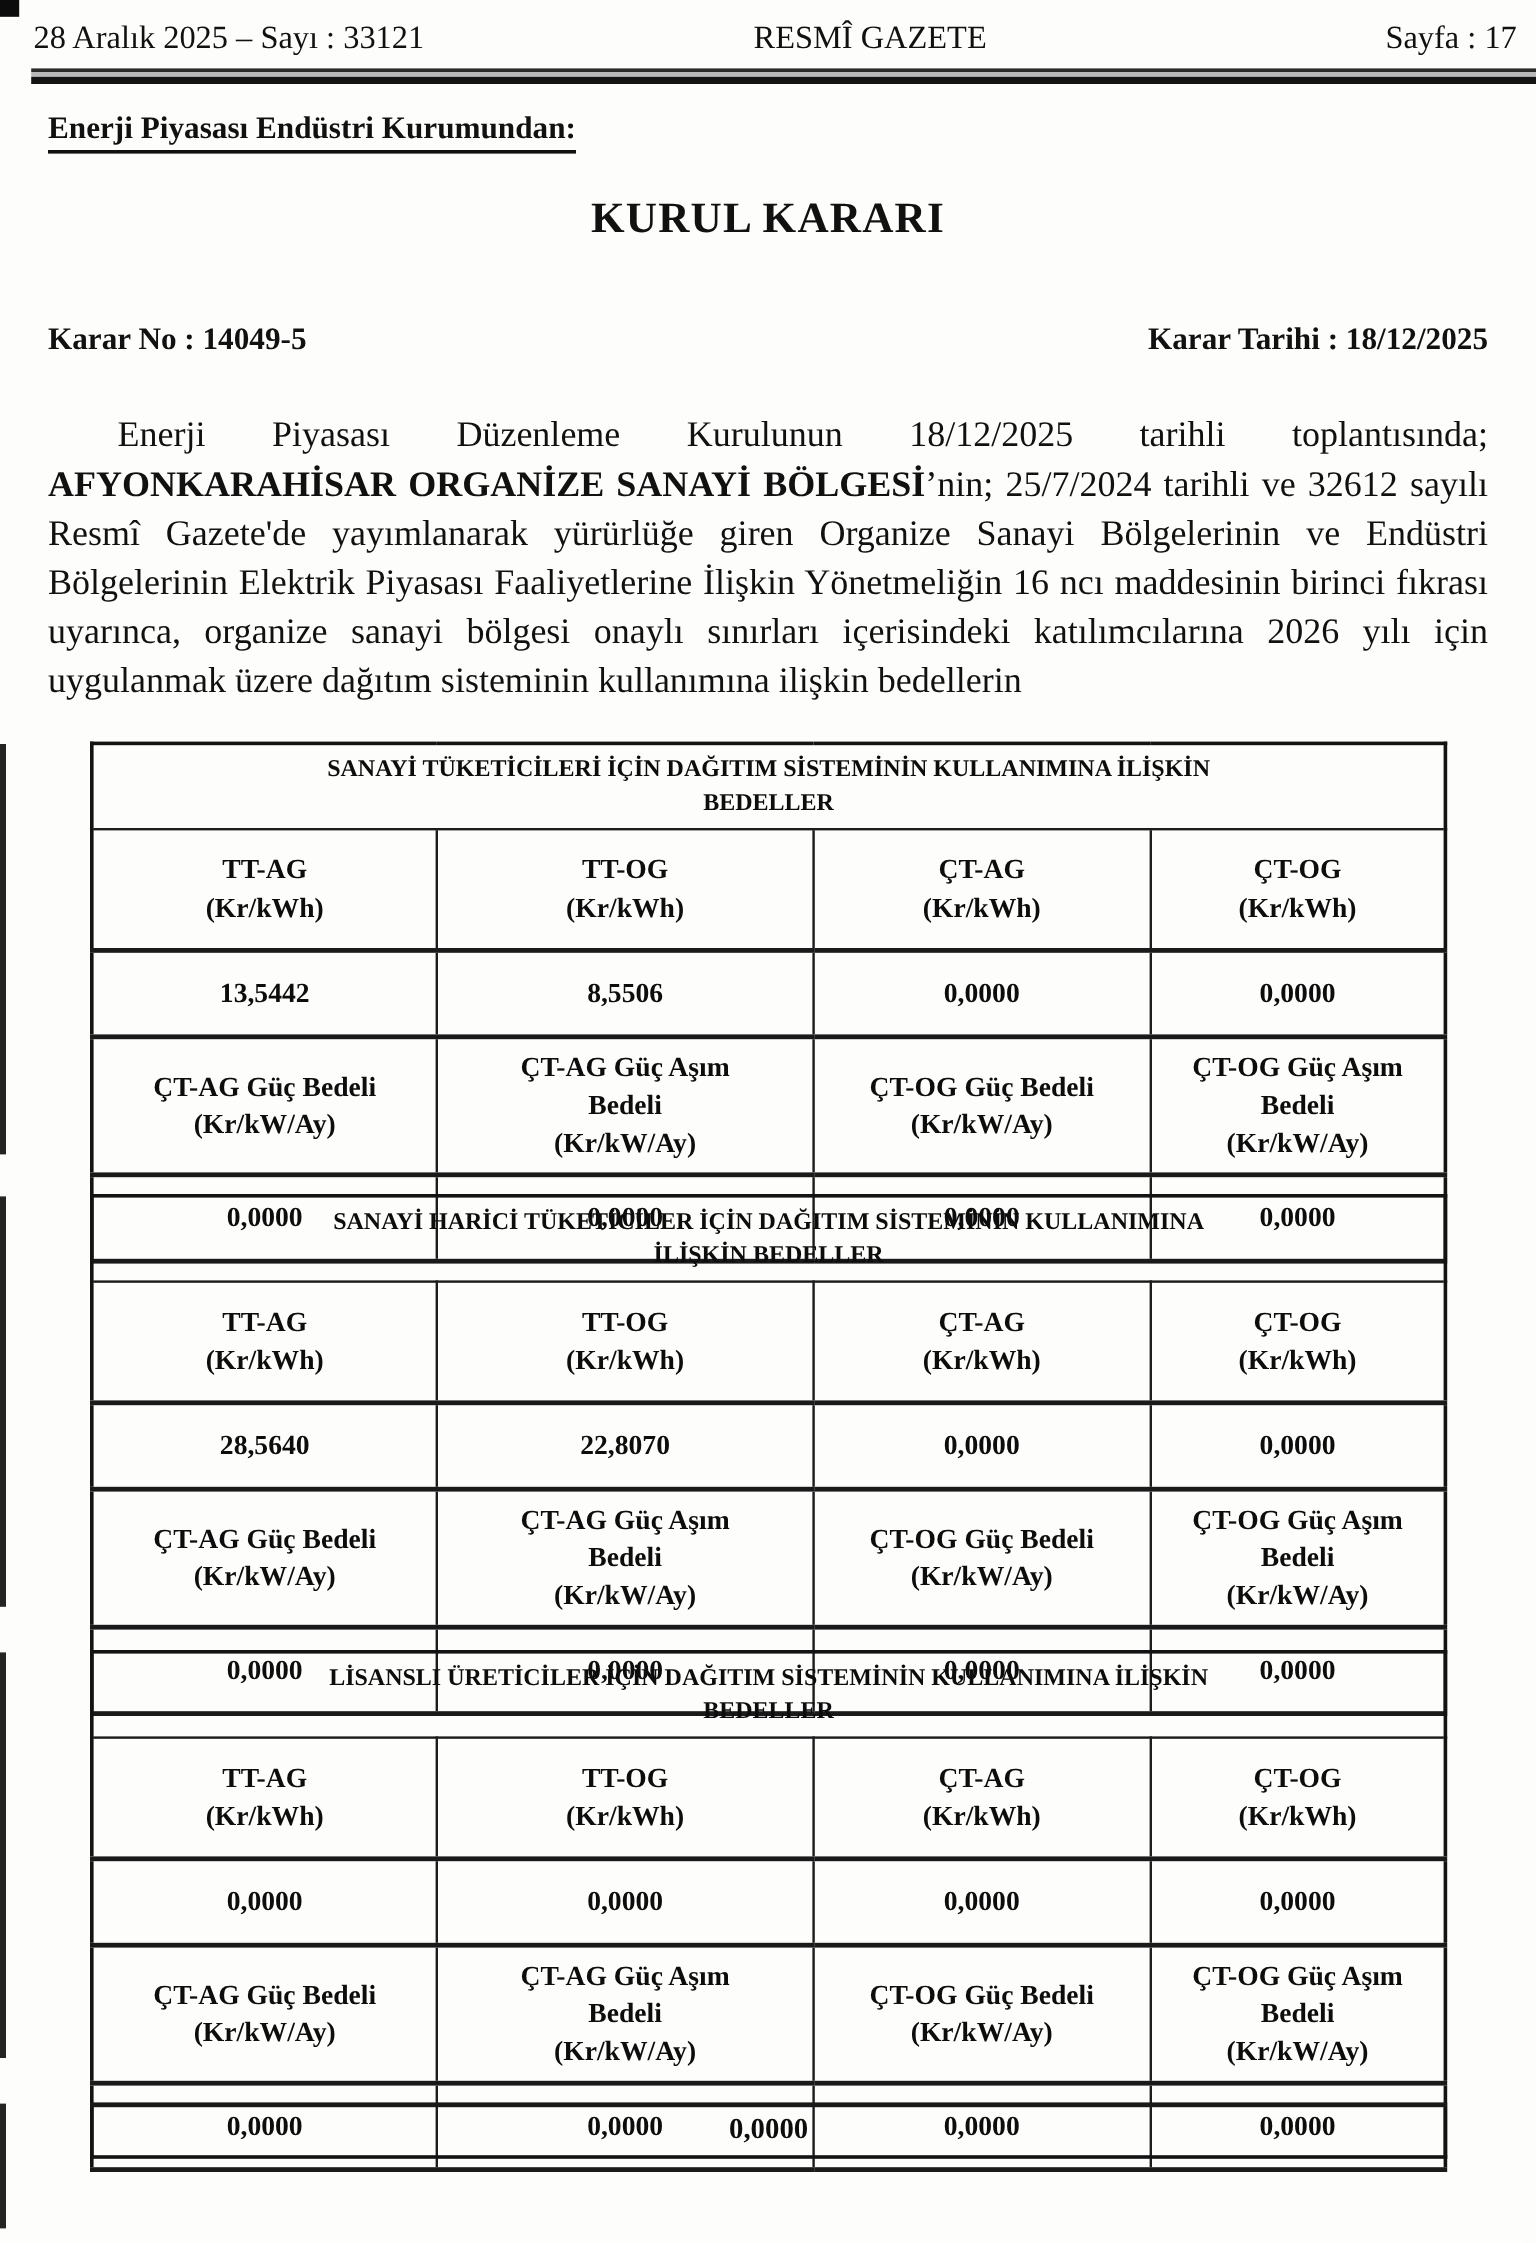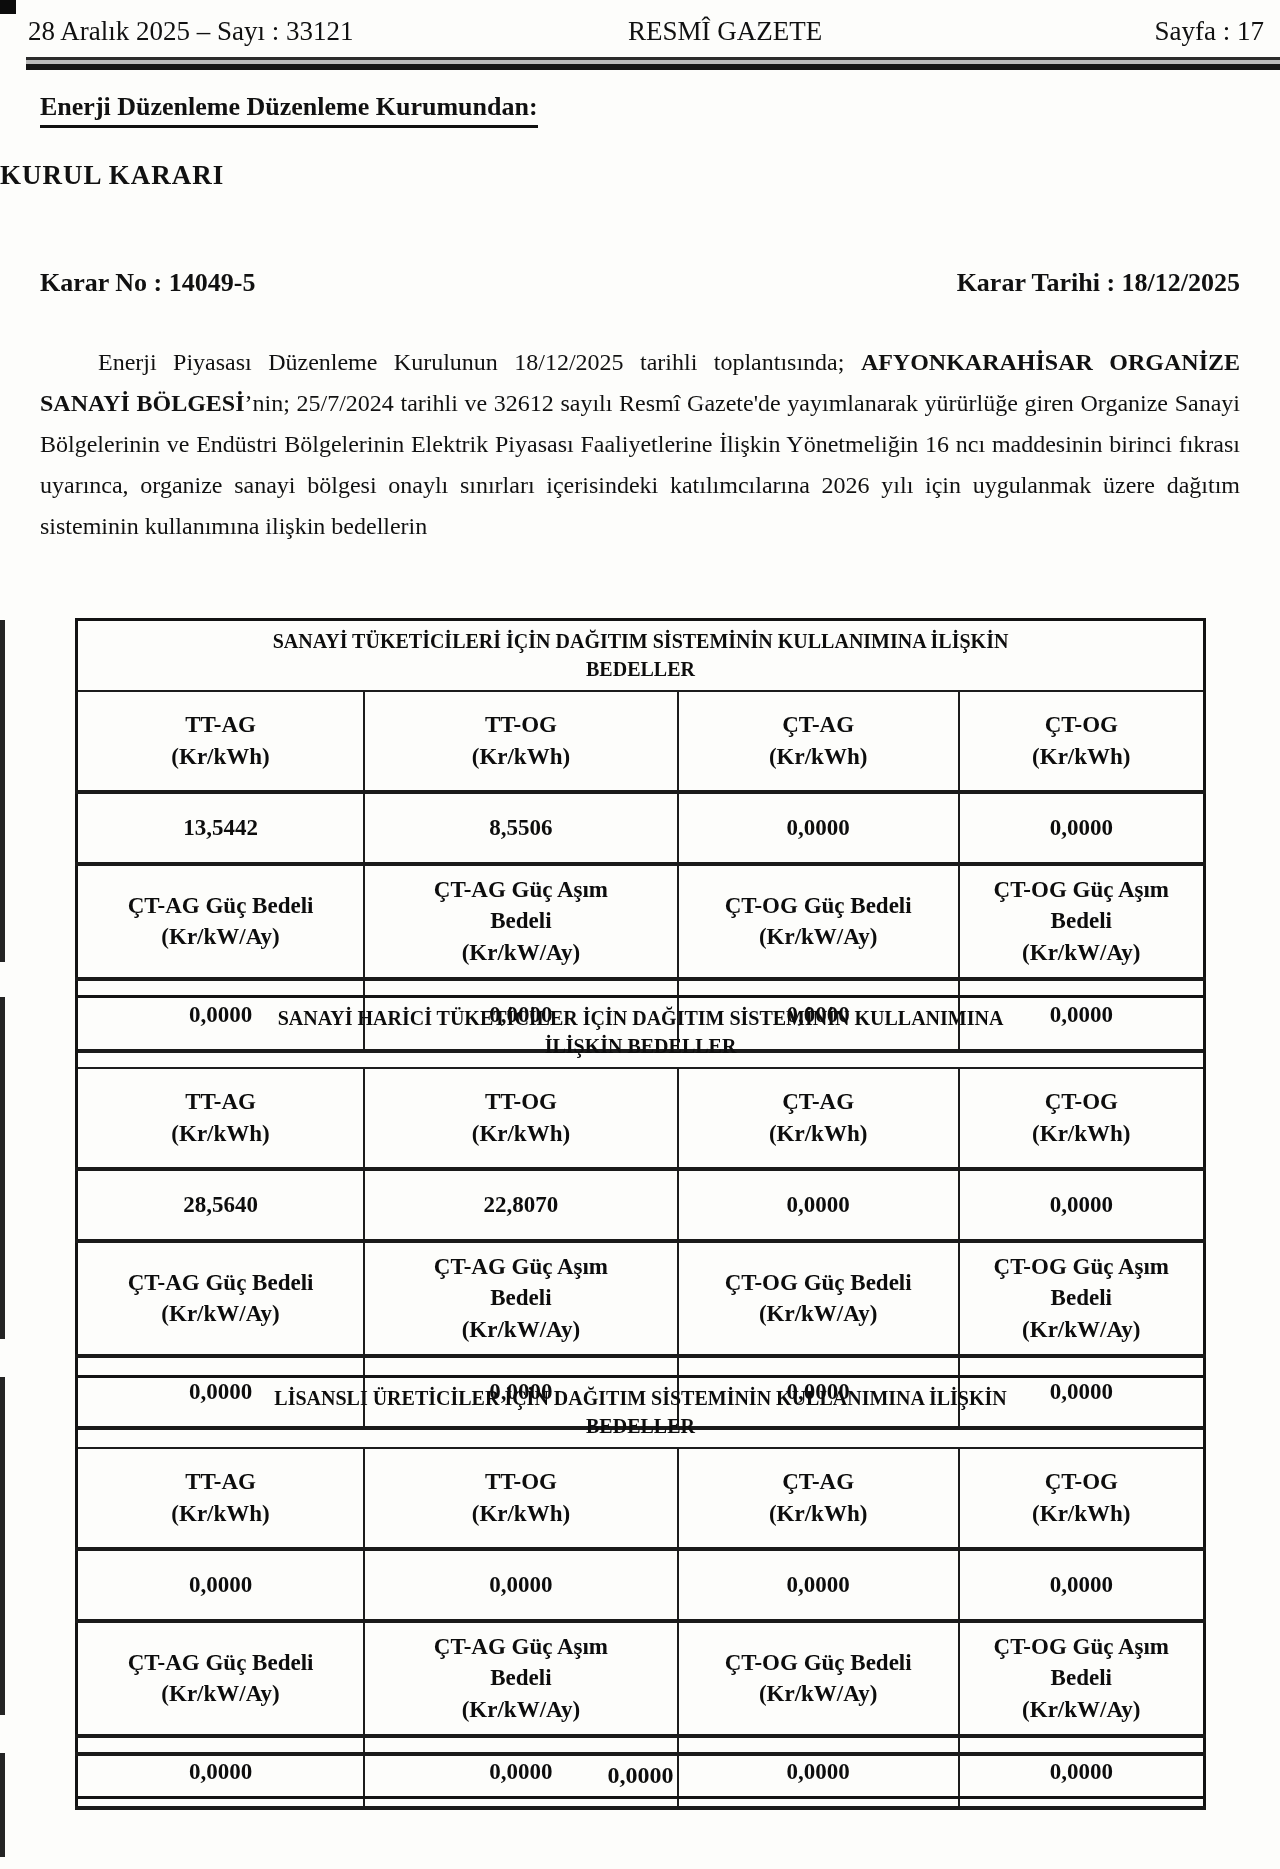--- a/index.html
+++ b/index.html
@@ -16,29 +16,29 @@
   .rule { position:absolute; top:57px; left:26px; right:0; }
   .rule .r1 { height:3px; background:#2b2b2b; }
   .rule .r2 { height:4px; background:#b9b9b9; }
   .rule .r3 { height:6px; background:#141414; }
   .authority {
     position:absolute; top:92px; left:40px; font-size:26px; font-weight:bold;
     border-bottom:3px solid #111; padding-bottom:3px;
   }
   .decision-title {
     position:absolute; top:160px; left:0; width:100%;
-    font-size:27px; font-weight:bold; letter-spacing:1px;
+    text-align:center; font-size:36px; font-weight:bold; letter-spacing:1px;
   }
   .decision-row {
     position:absolute; top:268px; left:40px; width:1200px;
     display:flex; justify-content:space-between; font-size:26px; font-weight:bold;gap:34px;
   }
   .body-par {
     position:absolute; top:342px; left:40px; width:1200px;
-    font-size:24px; line-height:41px; text-align:justify; text-indent:58px;
+    font-size:30px; line-height:41px; text-align:justify; text-indent:58px;
   }
   
   .tbl-wrap { position:absolute; left:75px; width:1131px; }
   table.rates { width:100%; border-collapse:collapse; table-layout:fixed;
     border:3px solid #131313; font-size:23px; font-weight:bold; text-align:center; color:#0d0d0d; }
   table.rates td { border:2px solid #1c1c1c; padding:17px 6px; line-height:1.38; }
   table.rates .title-cell { font-size:20px; padding:7px 24px; white-space:pre-line; }
   table.rates tr.vals td { border-top:4px solid #1a1a1a; border-bottom:4px solid #1a1a1a; height:34px; }
   table.rates tr.power td { padding:8px 6px; }
   .hname { white-space:pre-line; }
@@ -70,21 +70,21 @@
     <span class="issue">28 Aralık 2025 – Sayı : 33121</span>
     <span class="gazette">RESMÎ GAZETE</span>
     <span class="pageno">Sayfa : 17</span>
   </div>
   <div class="rule">
     <div class="r1"></div>
     <div class="r2"></div>
     <div class="r3"></div>
   </div>
 
-  <div class="authority">Enerji Düzenleme Düzenleme Kurumundan:</div>
+  <div class="authority">Enerji Piyasası Endüstri Kurumundan:</div>
 
   <div class="decision-title">KURUL KARARI</div>
 
   <div class="decision-row">
     <span>Karar No : 14049-5</span>
     <span>Karar Tarihi : 18/12/2025</span>
   </div>
 
   <div class="body-par"><span>Enerji Piyasası Düzenleme Kurulunun 18/12/2025 tarihli toplantısında; </span><strong>AFYONKARAHİSAR ORGANİZE SANAYİ BÖLGESİ</strong><span>’nin; 25/7/2024 tarihli ve 32612 sayılı Resmî Gazete'de yayımlanarak yürürlüğe giren Organize Sanayi Bölgelerinin ve Endüstri Bölgelerinin Elektrik Piyasası Faaliyetlerine İlişkin Yönetmeliğin 16 ncı maddesinin birinci fıkrası uyarınca, organize sanayi bölgesi onaylı sınırları içerisindeki katılımcılarına 2026 yılı için uygulanmak üzere dağıtım sisteminin kullanımına ilişkin bedellerin</span></div>
 

